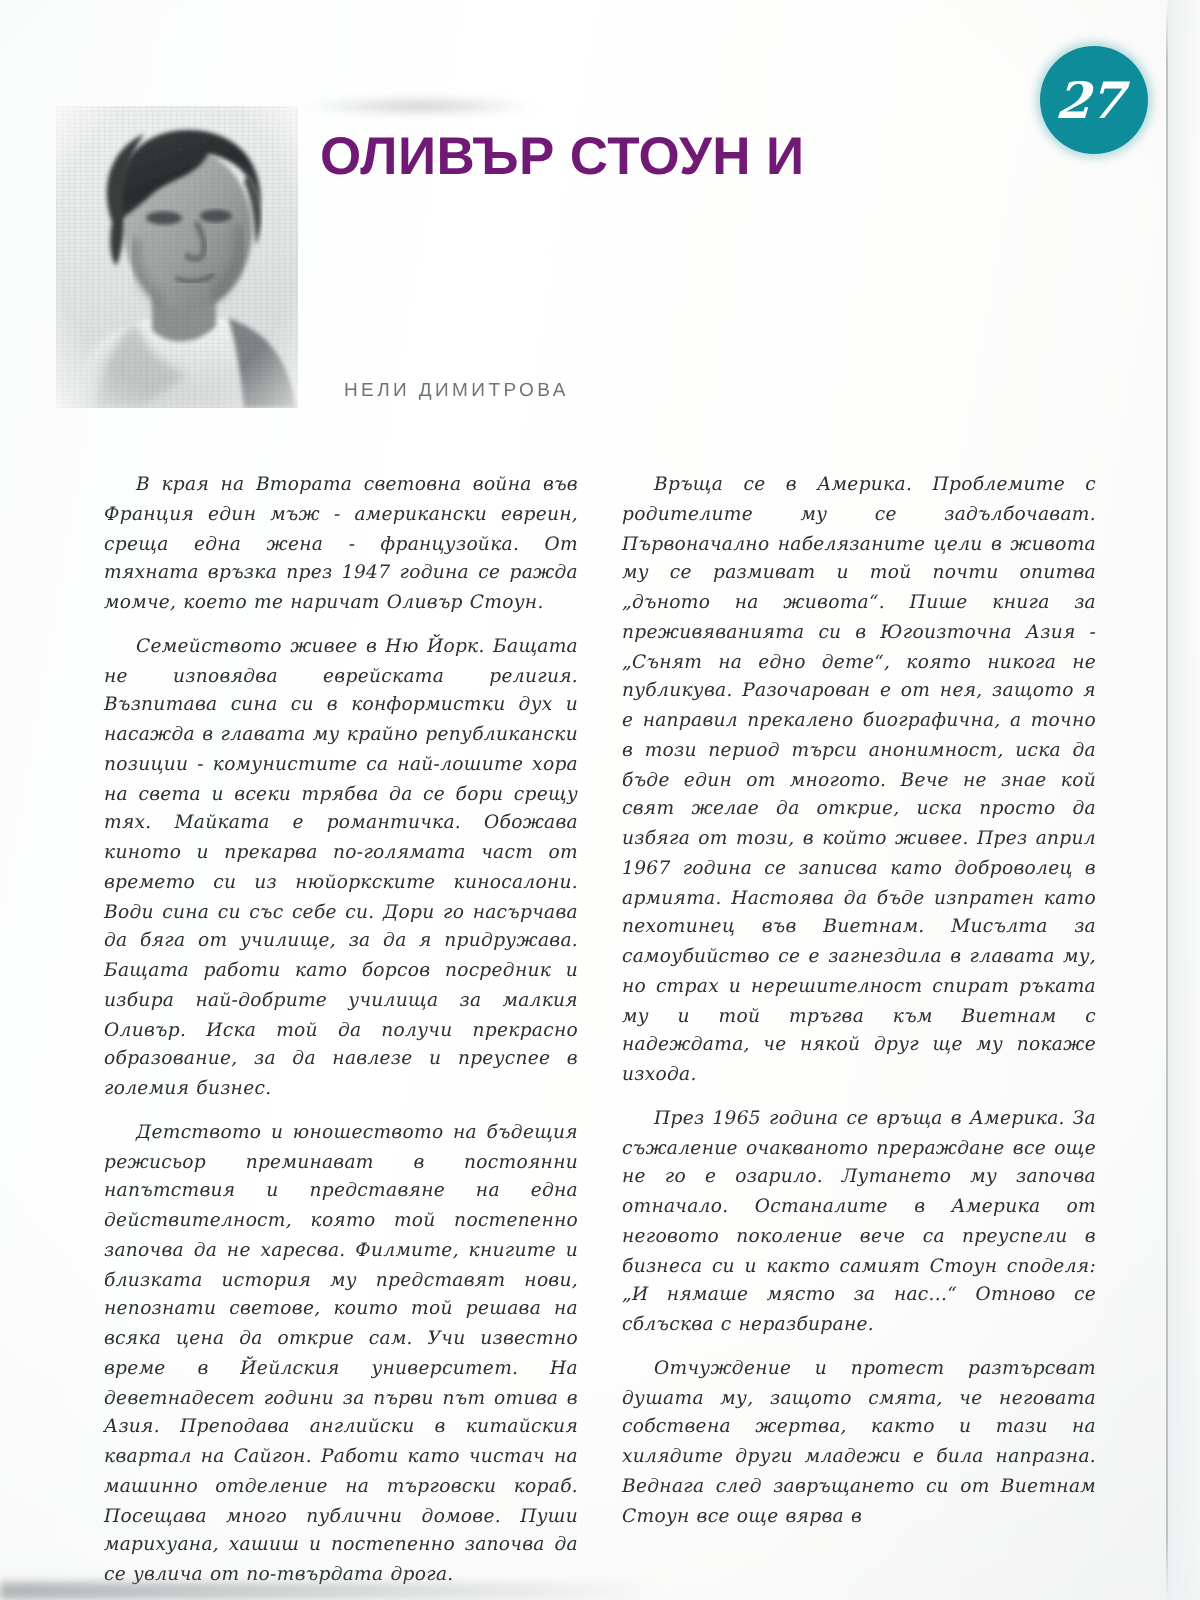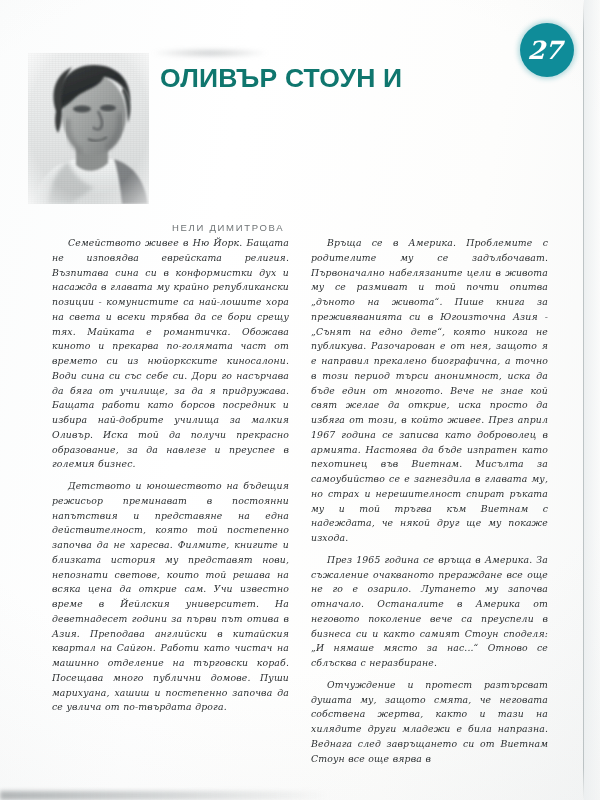--- a/index.html
+++ b/index.html
@@ -129,39 +129,38 @@
   }
 
   
   #headline {
     position: absolute;
     left: 160px;
     top: 60px;
     width: 410px;
   }
   #headline .hl-line {
-    color: #0f766e;
+    color: #701a75;
     font-family: "Liberation Sans", sans-serif;
     font-weight: bold;
     font-size: 26.5px;
     line-height: 37px;
     letter-spacing: 0.2px;
     white-space: nowrap;
   }
 
   #byline {
     position: absolute;
     left: 172px;
     top: 190px;
     color: #6f7476;
     font-family: "Liberation Sans", sans-serif;
     font-size: 9.5px;
     letter-spacing: 1.7px;
     font-weight: normal;
-    margin-top: 32px;
   }
 
   
   #columns {
     position: absolute;
     left: 52px;
     top: 236px;
     width: 496px;
     display: flex;
     gap: 22px;
@@ -251,20 +250,21 @@
 
   <div id="byline">НЕЛИ ДИМИТРОВА</div>
 
   <div id="page-number-badge">
     <span class="num">27</span>
   </div>
 
   <div id="columns">
 
     <div class="column">
+      <p>В края на Втората световна война във Франция един мъж - американски евреин, среща една жена - французойка. От тяхната връзка през 1947 година се ражда момче, което те наричат Оливър Стоун.</p>
       <p>Семейството живее в Ню Йорк. Бащата не изповядва еврейската религия. Възпитава сина си в конформистки дух и насажда в главата му крайно републикански позиции - комунистите са най-лошите хора на света и всеки трябва да се бори срещу тях. Майката е романтичка. Обожава киното и прекарва по-голямата част от времето си из нюйоркските киносалони. Води сина си със себе си. Дори го насърчава да бяга от училище, за да я придружава. Бащата работи като борсов посредник и избира най-добрите училища за малкия Оливър. Иска той да получи прекрасно образование, за да навлезе и преуспее в големия бизнес.</p>
       <p>Детството и юношеството на бъдещия режисьор преминават в постоянни напътствия и представяне на една действителност, която той постепенно започва да не харесва. Филмите, книгите и близката история му представят нови, непознати светове, които той решава на всяка цена да открие сам. Учи известно време в Йейлския университет. На деветнадесет години за първи път отива в Азия. Преподава английски в китайския квартал на Сайгон. Работи като чистач на машинно отделение на търговски кораб. Посещава много публични домове. Пуши марихуана, хашиш и постепенно започва да се увлича от по-твърдата дрога.</p>
     </div>
 
     <div class="column">
       <p>Връща се в Америка. Проблемите с родителите му се задълбочават. Първоначално набелязаните цели в живота му се размиват и той почти опитва „дъното на живота“. Пише книга за преживяванията си в Югоизточна Азия - „Сънят на едно дете“, която никога не публикува. Разочарован е от нея, защото я е направил прекалено биографична, а точно в този период търси анонимност, иска да бъде един от многото. Вече не знае кой свят желае да открие, иска просто да избяга от този, в който живее. През април 1967 година се записва като доброволец в армията. Настоява да бъде изпратен като пехотинец във Виетнам. Мисълта за самоубийство се е загнездила в главата му, но страх и нерешителност спират ръката му и той тръгва към Виетнам с надеждата, че някой друг ще му покаже изхода.</p>
       <p>През 1965 година се връща в Америка. За съжаление очакваното прераждане все още не го е озарило. Лутането му започва отначало. Останалите в Америка от неговото поколение вече са преуспели в бизнеса си и както самият Стоун споделя: „И нямаше място за нас...“ Отново се сблъсква с неразбиране.</p>
       <p>Отчуждение и протест разтърсват душата му, защото смята, че неговата собствена жертва, както и тази на хилядите други младежи е била напразна. Веднага след завръщането си от Виетнам Стоун все още вярва в</p>
     </div>
 

